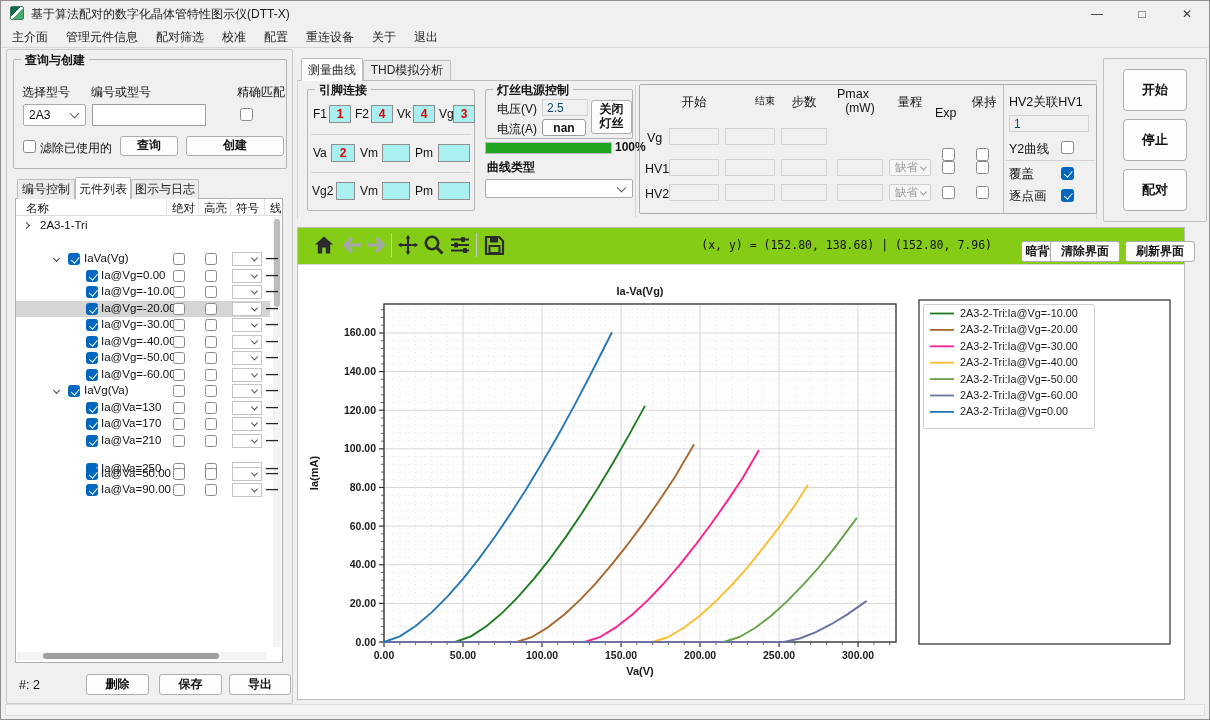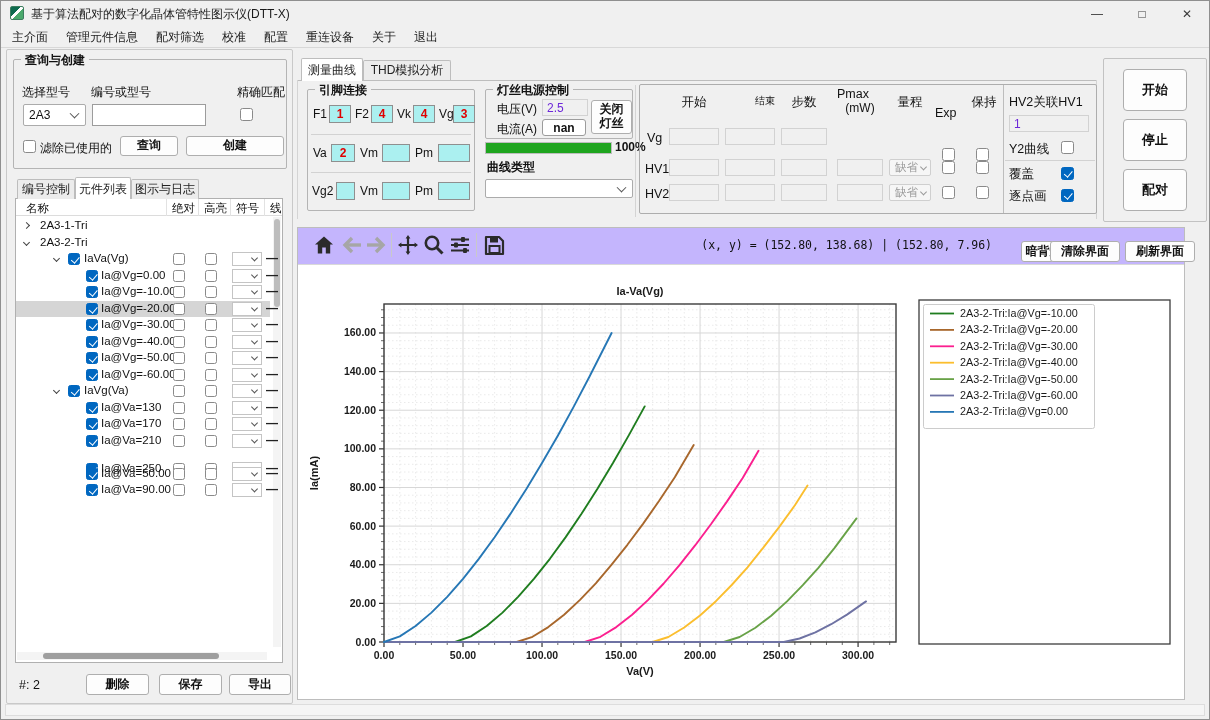--- a/index.html
+++ b/index.html
@@ -17,21 +17,21 @@
   .hline{position:absolute;height:1px;background:#d8d8d8;}
   .vline{position:absolute;width:1px;background:#d4d4d4;}
   
   .group{position:absolute;border:1px solid #b4b4b4;border-radius:2px;}
   .gtitle{position:absolute;top:-8px;left:7px;background:#f0f0f0;padding:0 4px;font-size:12px;font-weight:700;color:#111;white-space:nowrap;}
   .gtitle.n{font-weight:600;}
   .lbl{position:absolute;font-size:12px;color:#111;white-space:nowrap;}
   .btn{position:absolute;background:#fdfdfd;border:1px solid #aeaeae;border-radius:3px;display:flex;align-items:center;justify-content:center;
        font-size:12px;font-weight:700;color:#111;text-align:center;line-height:1.15;}
   .input{position:absolute;background:#fff;border:1px solid #9c9c9c;font-size:12px;color:#111;display:flex;align-items:center;padding:0 4px;}
-  .input.disabled{background:#f0f0f0;border-color:#d2d2d2;color:#6d28d9;}
+  .input.disabled{background:#f0f0f0;border-color:#d2d2d2;color:#0c4a6e;}
   .input.cyan{background:#abf0f0;border:1px solid #8f8f8f;color:#e00000;font-weight:700;justify-content:center;padding:0;}
   .combo{position:absolute;background:#fff;border:1px solid #ababab;border-radius:2px;font-size:12px;color:#111;display:flex;align-items:center;padding:0 5px;}
   .combo.disabled{background:#f6f6f6;color:#9a9a9a;border-color:#cfcfcf;}
   .chev{position:absolute;right:7px;top:50%;width:7px;height:7px;border-right:1.4px solid #555;border-bottom:1.4px solid #555;
         transform:translateY(-70%) rotate(45deg);}
   .chev.sm{width:5px;height:5px;right:4px;border-width:0 1.2px 1.2px 0;border-style:solid;border-color:#555;}
   .cb{position:absolute;width:13px;height:13px;border:1px solid #8a8a8a;border-radius:2.5px;background:#fff;}
   .cb.small{width:12px;height:12px;}
   .cb.checked{background:#0067c0;border-color:#0067c0;}
   .cb.checked::after{content:"";position:absolute;left:3.5px;top:1px;width:3.5px;height:6.5px;border:solid #fff;border-width:0 1.6px 1.6px 0;transform:rotate(40deg);}
@@ -54,21 +54,21 @@
   .line-swatch{position:absolute;top:0px;width:14px;height:15px;font-size:12px;font-weight:700;color:#222;overflow:hidden;}
   .scroll-track-v{position:absolute;right:1px;top:18px;width:8px;height:430px;background:#f4f4f4;}
   .scroll-thumb-v{position:absolute;left:1px;top:2px;width:6px;height:88px;background:#bdbdbd;border-radius:3px;}
   .scroll-track-h{position:absolute;left:1px;bottom:2px;height:8px;width:250px;background:#f4f4f4;}
   .scroll-thumb-h{position:absolute;left:26px;top:1px;width:176px;height:6px;background:#9f9f9f;border-radius:3px;}
   .progress{position:absolute;border:1px solid #bdbdbd;background:#fff;}
   .progress .fill{position:absolute;left:0;top:0;bottom:0;background:#1fa51f;}
   .sep-thin{position:absolute;height:1px;background:#d2d2d2;}
   
   .chart-outer{position:absolute;left:296px;top:226px;width:888px;height:473px;background:#fff;border:1px solid #bdbdbd;}
-  .chart-toolbar{position:absolute;left:0;top:0;width:100%;height:37px;background:#c4b5fd;border-bottom:1px solid #d9d9d9;text-decoration:underline;}
+  .chart-toolbar{position:absolute;left:0;top:0;width:100%;height:37px;background:#84cc16;border-bottom:1px solid #d9d9d9;text-decoration:underline;}
   .tb-icon{position:absolute;top:5px;width:24px;height:24px;}
   .tb-sep{position:absolute;top:5px;width:1px;height:24px;background:#c9c9c9;}
   .coords{position:absolute;top:10px;font-family:"DejaVu Sans Mono","Liberation Mono",monospace;font-size:11.5px;color:#111;white-space:pre;}
   svg text{font-family:"Liberation Sans","DejaVu Sans",sans-serif;fill:#1a1a1a;}
   .ticklab{font-size:10.5px;font-weight:600;}
   .axlab{font-size:11px;font-weight:600;}
   .ttl{font-size:11px;font-weight:600;}
   .leg{font-size:10.8px;}
   .statusbar{position:absolute;left:4px;right:4px;bottom:3px;height:12px;background:#f5f5f5;border:1px solid #ddd;}
 </style>
@@ -140,24 +140,20 @@
     </div>
     <div class="scroll-track-v">
       <div class="scroll-thumb-v"></div>
     </div>
     <div class="scroll-track-h">
       <div class="scroll-thumb-h"></div>
     </div>
   <div class="tree-row" style="top: 19px;">
         <span class="expander exp-c" style="left: 8px;"></span>
         <span class="tree-label" style="left: 24px;">2A3-1-Tri</span>
-      </div>
-      <div class="tree-row" style="top: 35.5px;">
-        <span class="expander exp-o" style="left: 8px;"></span>
-        <span class="tree-label" style="left: 24px;">2A3-2-Tri</span>
       </div>
       <div class="tree-row" style="top: 52px;">
         <span class="expander exp-o" style="left: 38px;"></span>
         <span class="cb small checked" style="left: 52px;"></span>
         <span class="tree-label" style="left: 68px;">IaVa(Vg)</span>
         <span class="cb small" style="left: 157px;"></span>
         <span class="cb small" style="left: 189px;"></span>
         <div class="mini-combo" style="left: 216px;">
           <span class="chev sm"></span>
         </div>

